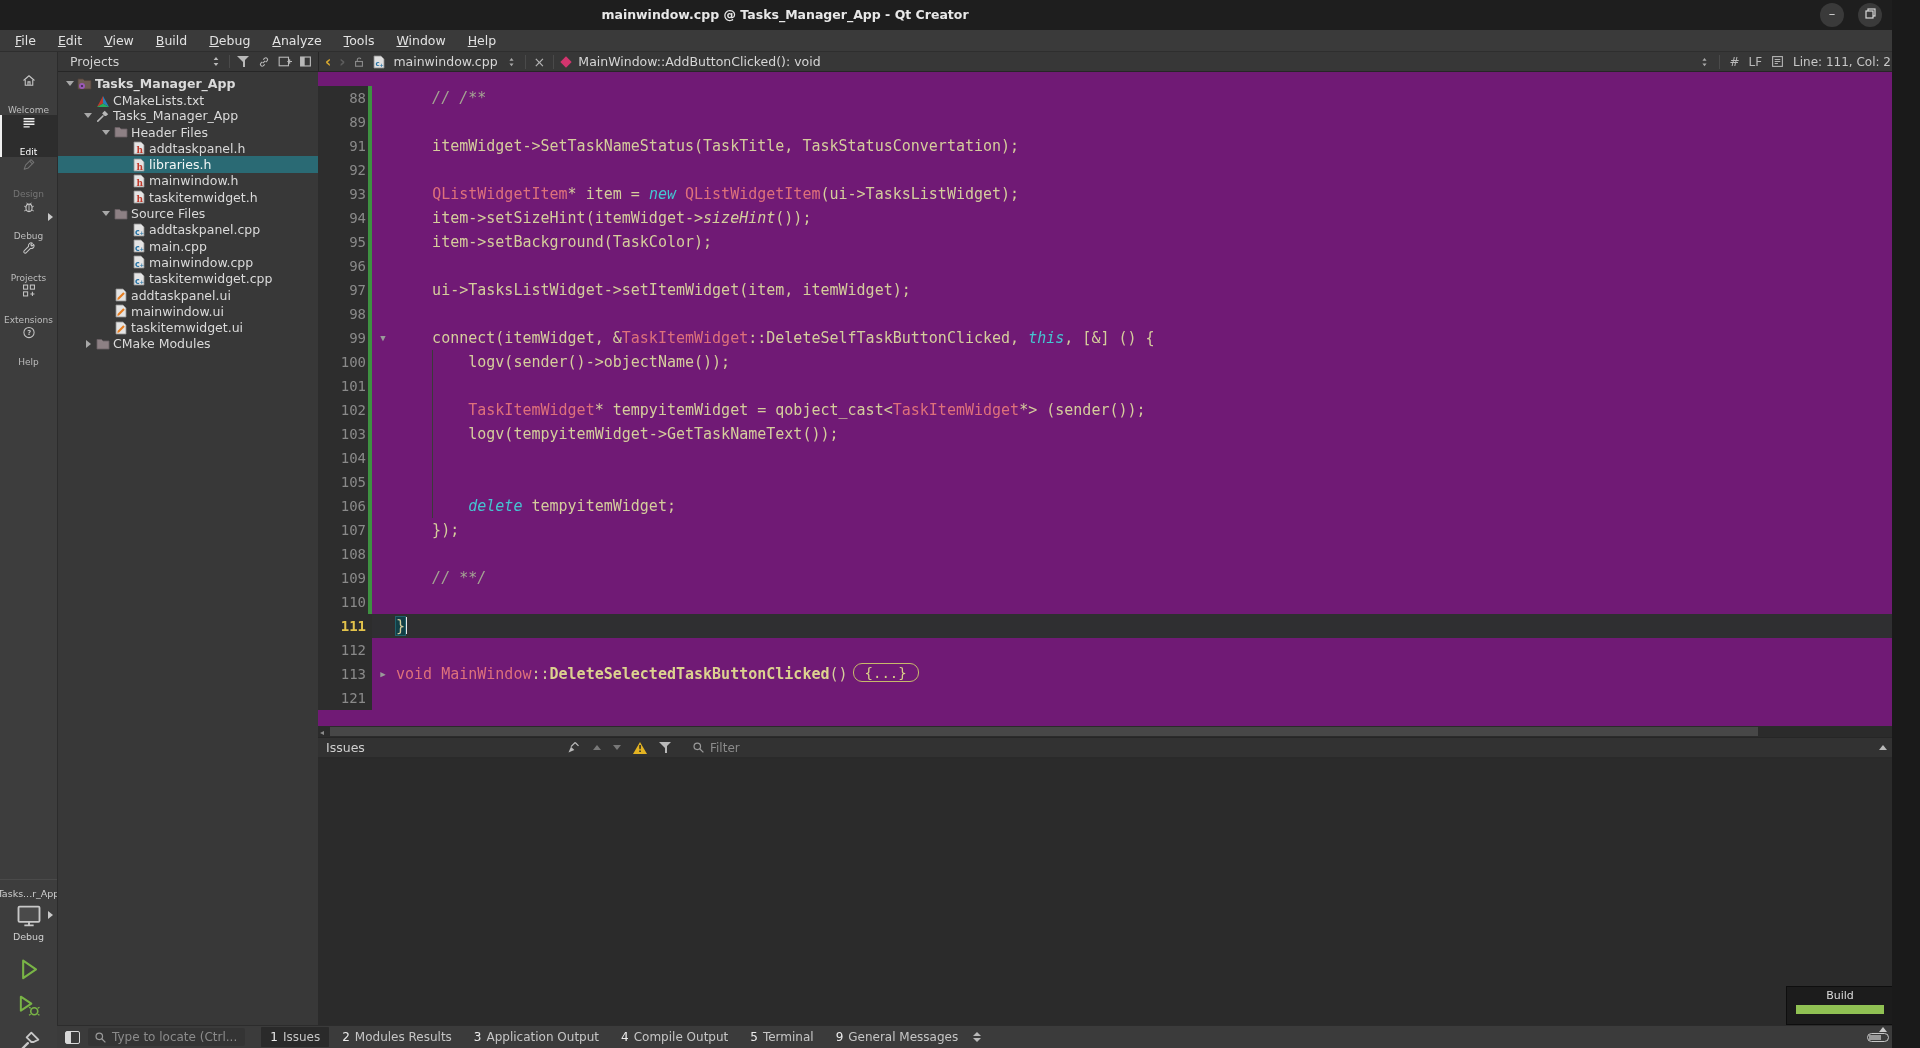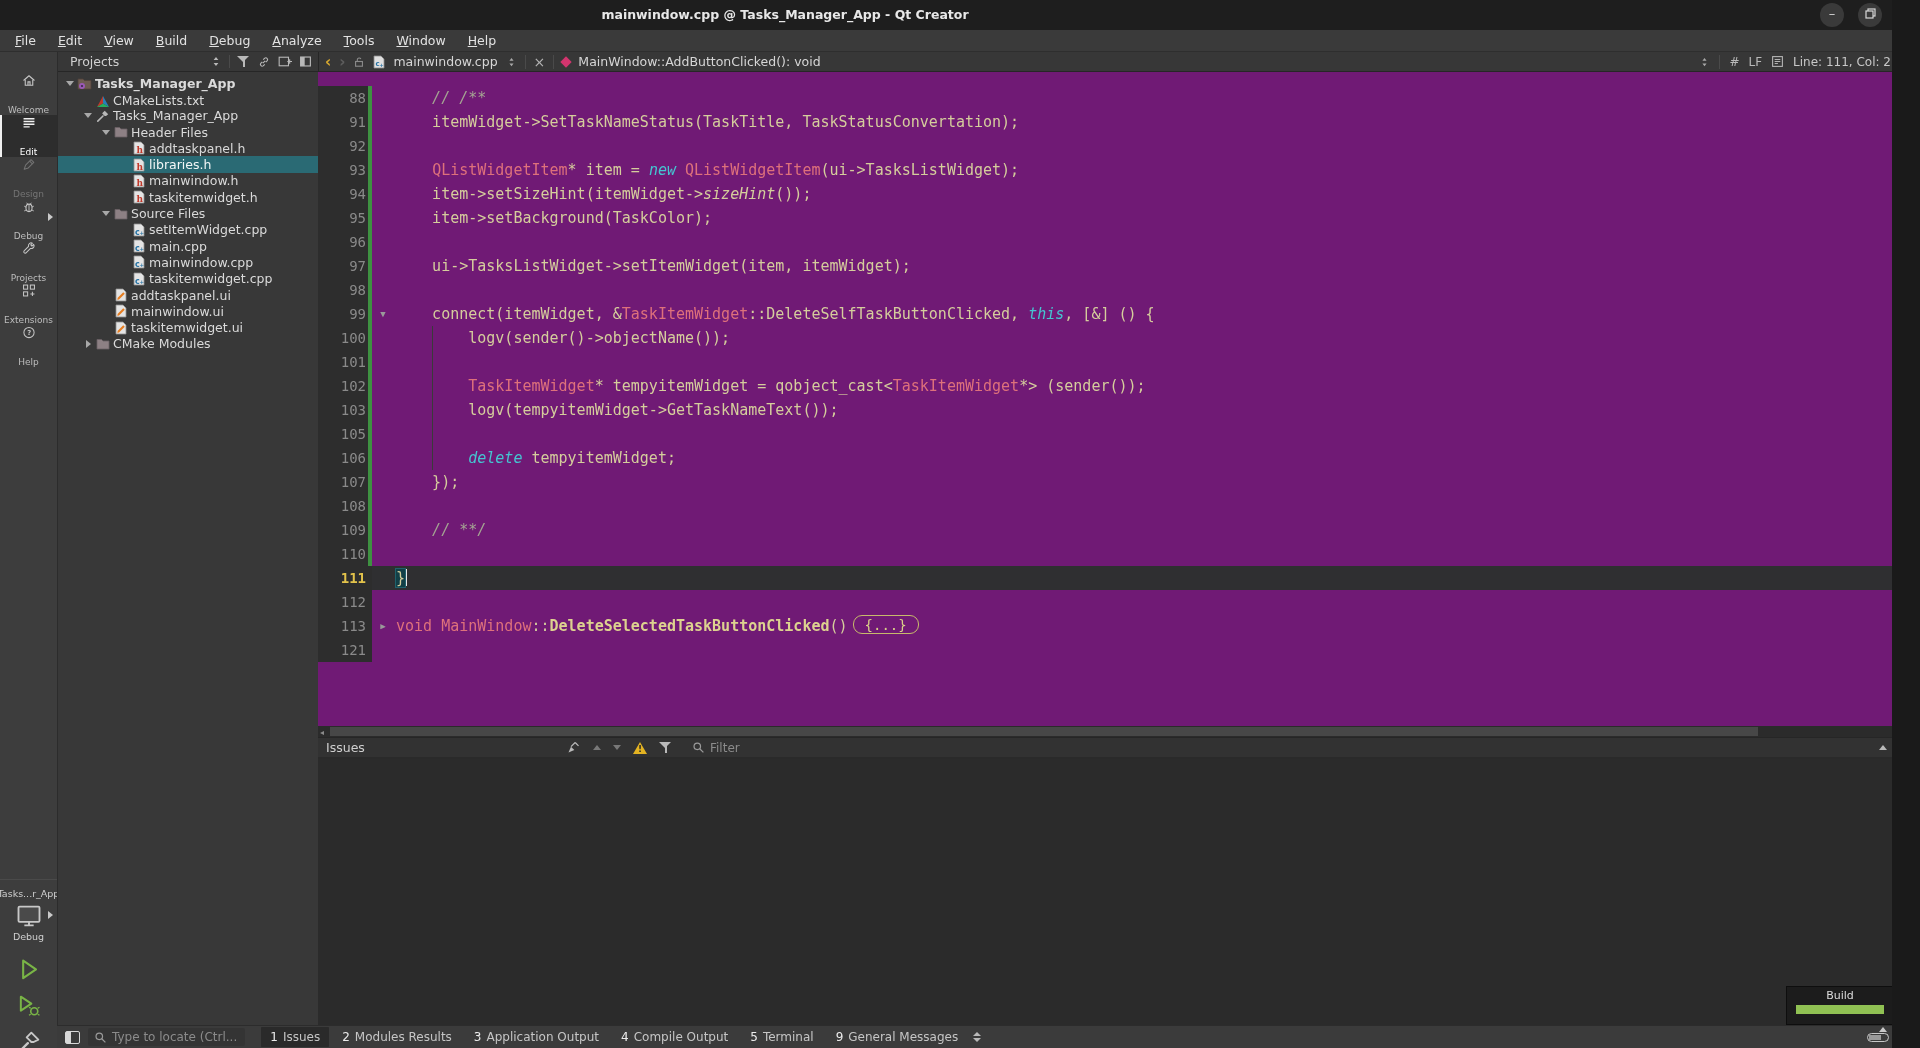--- a/index.html
+++ b/index.html
@@ -390,21 +390,21 @@
         </div>
         <div class="tree-row" style="padding-left: 60px;">
           <span class="tw-arrow"></span>
           <span class="tw-icon">
             <svg width="12" height="14" viewBox="0 0 12 14">
               <path d="M1 1h7l3 3v9H1z" fill="#e4e4e4" stroke="#909090" stroke-width="0.8"></path>
               <text x="2" y="11.5" font-size="8" font-weight="bold" fill="#2471a3" font-family="DejaVu Sans">c</text>
               <text x="6.5" y="12" font-size="5.5" font-weight="bold" fill="#2471a3" font-family="DejaVu Sans">+</text>
             </svg>
           </span>
-          <span class="tw-label">setItemWidget.cpp</span>
+          <span class="tw-label">addtaskpanel.cpp</span>
         </div>
         <div class="tree-row" style="padding-left: 60px;">
           <span class="tw-arrow"></span>
           <span class="tw-icon">
             <svg width="12" height="14" viewBox="0 0 12 14">
               <path d="M1 1h7l3 3v9H1z" fill="#e4e4e4" stroke="#909090" stroke-width="0.8"></path>
               <text x="2" y="11.5" font-size="8" font-weight="bold" fill="#2471a3" font-family="DejaVu Sans">c</text>
               <text x="6.5" y="12" font-size="5.5" font-weight="bold" fill="#2471a3" font-family="DejaVu Sans">+</text>
             </svg>
           </span>
@@ -522,20 +522,26 @@
   </div>
 
   <div class="code" id="codearea">
       <div class="code-line chg">
         <span class="lnum">88</span>
         <span class="chgbar"></span>
         <span class="foldcol"></span>
         <span class="text-wrap"><span class="tk-c">    // /**</span></span>
       </div>
       <div class="code-line chg">
+        <span class="lnum">89</span>
+        <span class="chgbar"></span>
+        <span class="foldcol"></span>
+        <span class="text-wrap"></span>
+      </div>
+      <div class="code-line chg">
         <span class="lnum">91</span>
         <span class="chgbar"></span>
         <span class="foldcol"></span>
         <span class="text-wrap"><span class="tk-d">    itemWidget-&gt;SetTaskNameStatus(TaskTitle, TaskStatusConvertation);</span></span>
       </div>
       <div class="code-line chg">
         <span class="lnum">92</span>
         <span class="chgbar"></span>
         <span class="foldcol"></span>
         <span class="text-wrap"></span>
@@ -598,20 +604,26 @@
         <span class="lnum">102</span>
         <span class="chgbar"></span>
         <span class="foldcol"></span>
         <span class="text-wrap"><span class="guide"></span><span class="tk-d">        </span><span class="tk-t">TaskItemWidget</span><span class="tk-d">* tempyitemWidget = qobject_cast&lt;</span><span class="tk-t">TaskItemWidget</span><span class="tk-d">*&gt; (sender());</span></span>
       </div>
       <div class="code-line chg">
         <span class="lnum">103</span>
         <span class="chgbar"></span>
         <span class="foldcol"></span>
         <span class="text-wrap"><span class="guide"></span><span class="tk-d">        logv(tempyitemWidget-&gt;GetTaskNameText());</span></span>
+      </div>
+      <div class="code-line chg">
+        <span class="lnum">104</span>
+        <span class="chgbar"></span>
+        <span class="foldcol"></span>
+        <span class="text-wrap"><span class="guide"></span></span>
       </div>
       <div class="code-line chg">
         <span class="lnum">105</span>
         <span class="chgbar"></span>
         <span class="foldcol"></span>
         <span class="text-wrap"><span class="guide"></span></span>
       </div>
       <div class="code-line chg">
         <span class="lnum">106</span>
         <span class="chgbar"></span>

